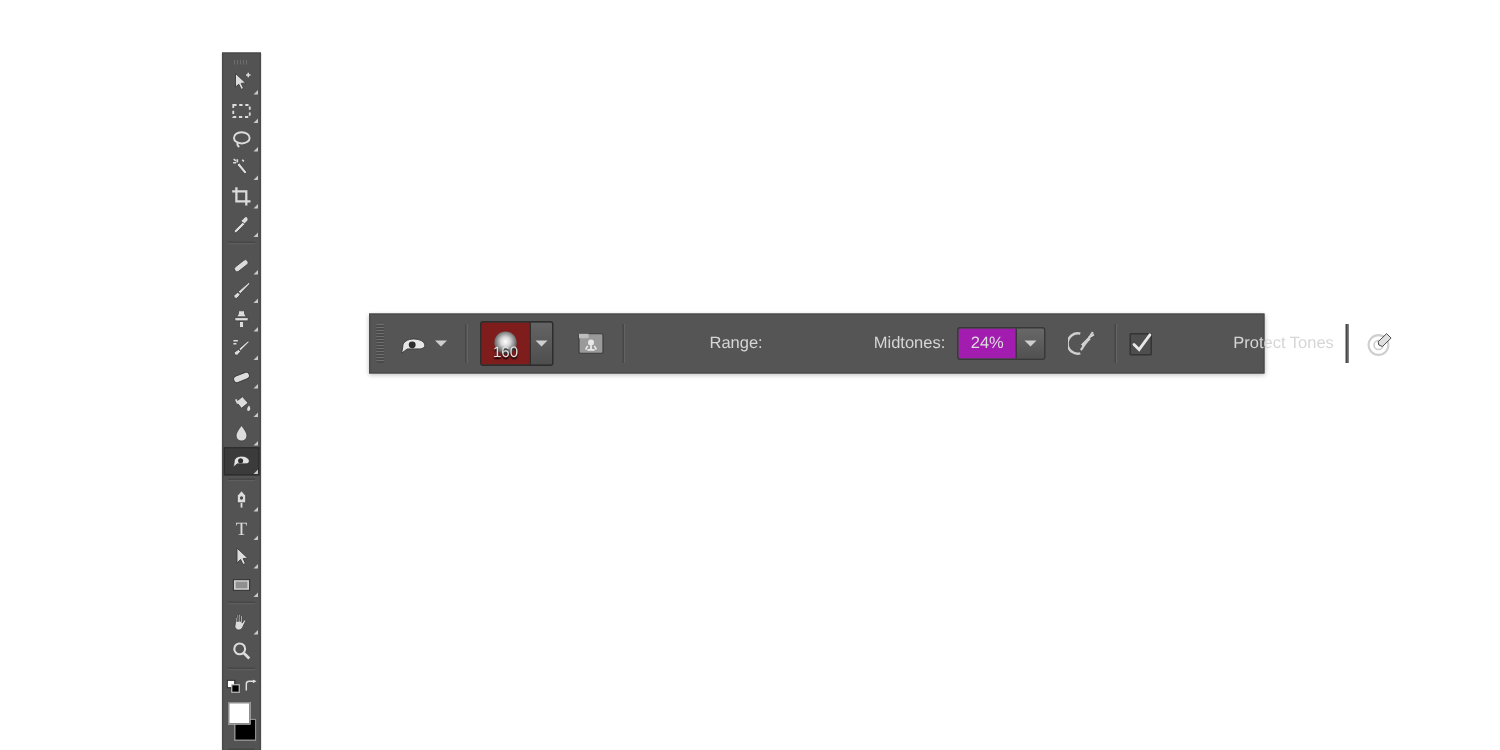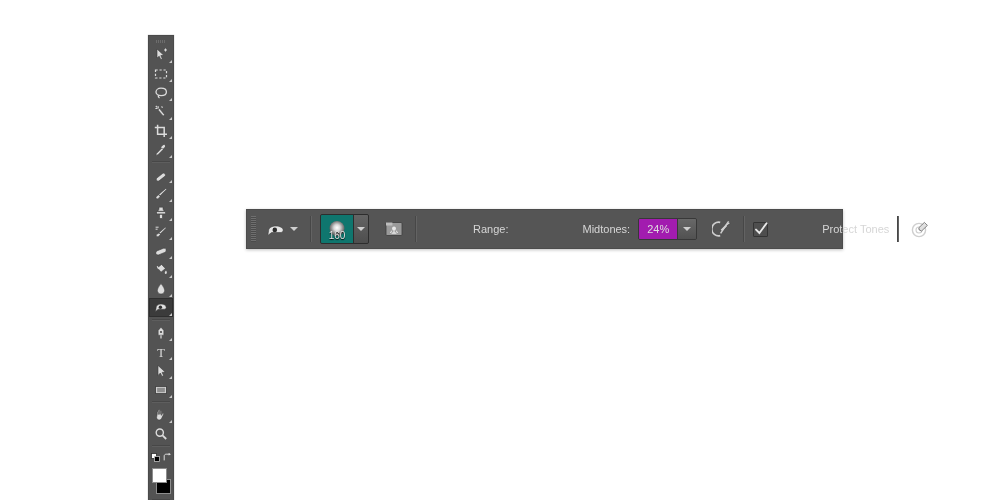--- a/index.html
+++ b/index.html
@@ -174,21 +174,21 @@
     background: #3a3a3a;
     border: 1px solid #2d2d2d;
     border-radius: 2px;
     flex: 0 0 auto;
     overflow: hidden;
     cursor: default;
   }
   .brush-thumb {
     position: relative;
     width: 32px;
-    background: #0f766e;
+    background: #7f1d1d;
     display: flex;
     align-items: flex-end;
     justify-content: center;
   }
   .brush-thumb .blob {
     position: absolute;
     left: 50%; top: 6px;
     transform: translateX(-50%);
     width: 15px; height: 15px;
     border-radius: 50%;

